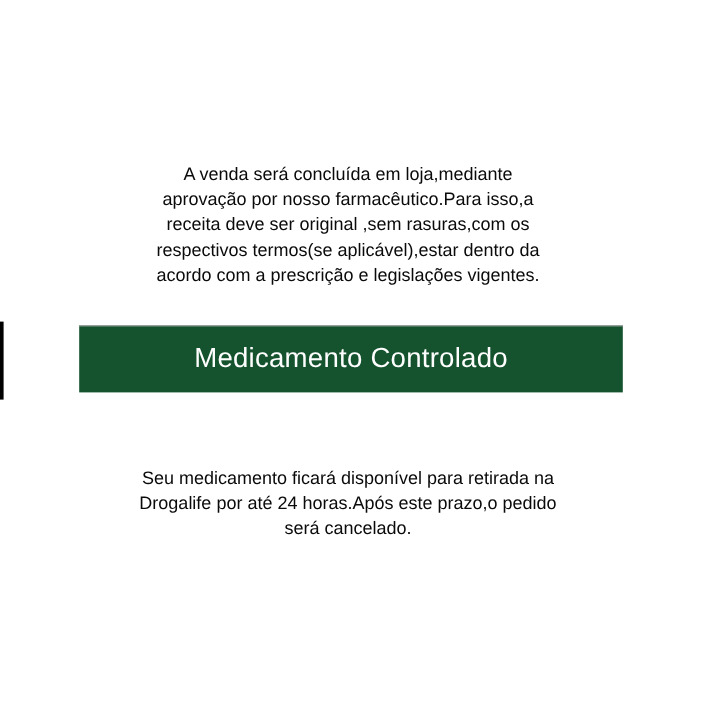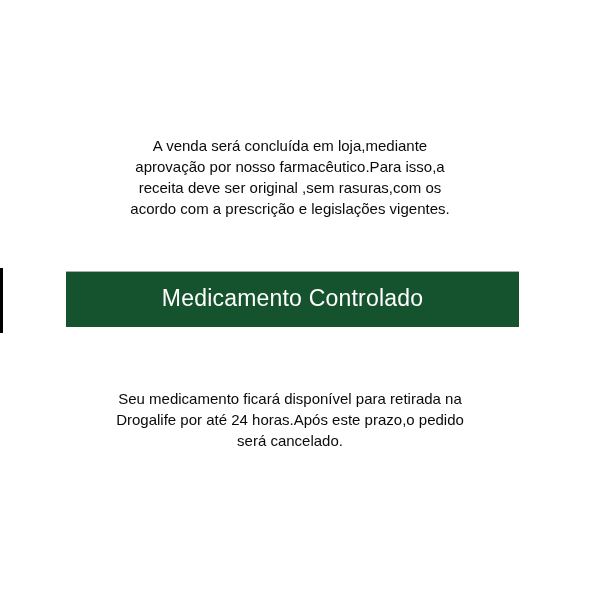--- a/index.html
+++ b/index.html
@@ -49,20 +49,21 @@
     padding-bottom: 2px;
   }
 </style>
 </head>
 <body>
 
 <div class="para para-top">
     <div>A venda será concluída em loja,mediante</div>
     <div>aprovação por nosso farmacêutico.Para isso,a</div>
     <div>receita deve ser original ,sem rasuras,com os</div>
+    <div>respectivos termos(se aplicável),estar dentro da</div>
     <div>acordo com a prescrição e legislações vigentes.</div>
   </div>
 
 <div class="left-edge-fragment"></div>
 
 <div class="banner">
   <span class="banner-label">Medicamento Controlado</span>
 </div>
 
 <div class="para para-bottom">

